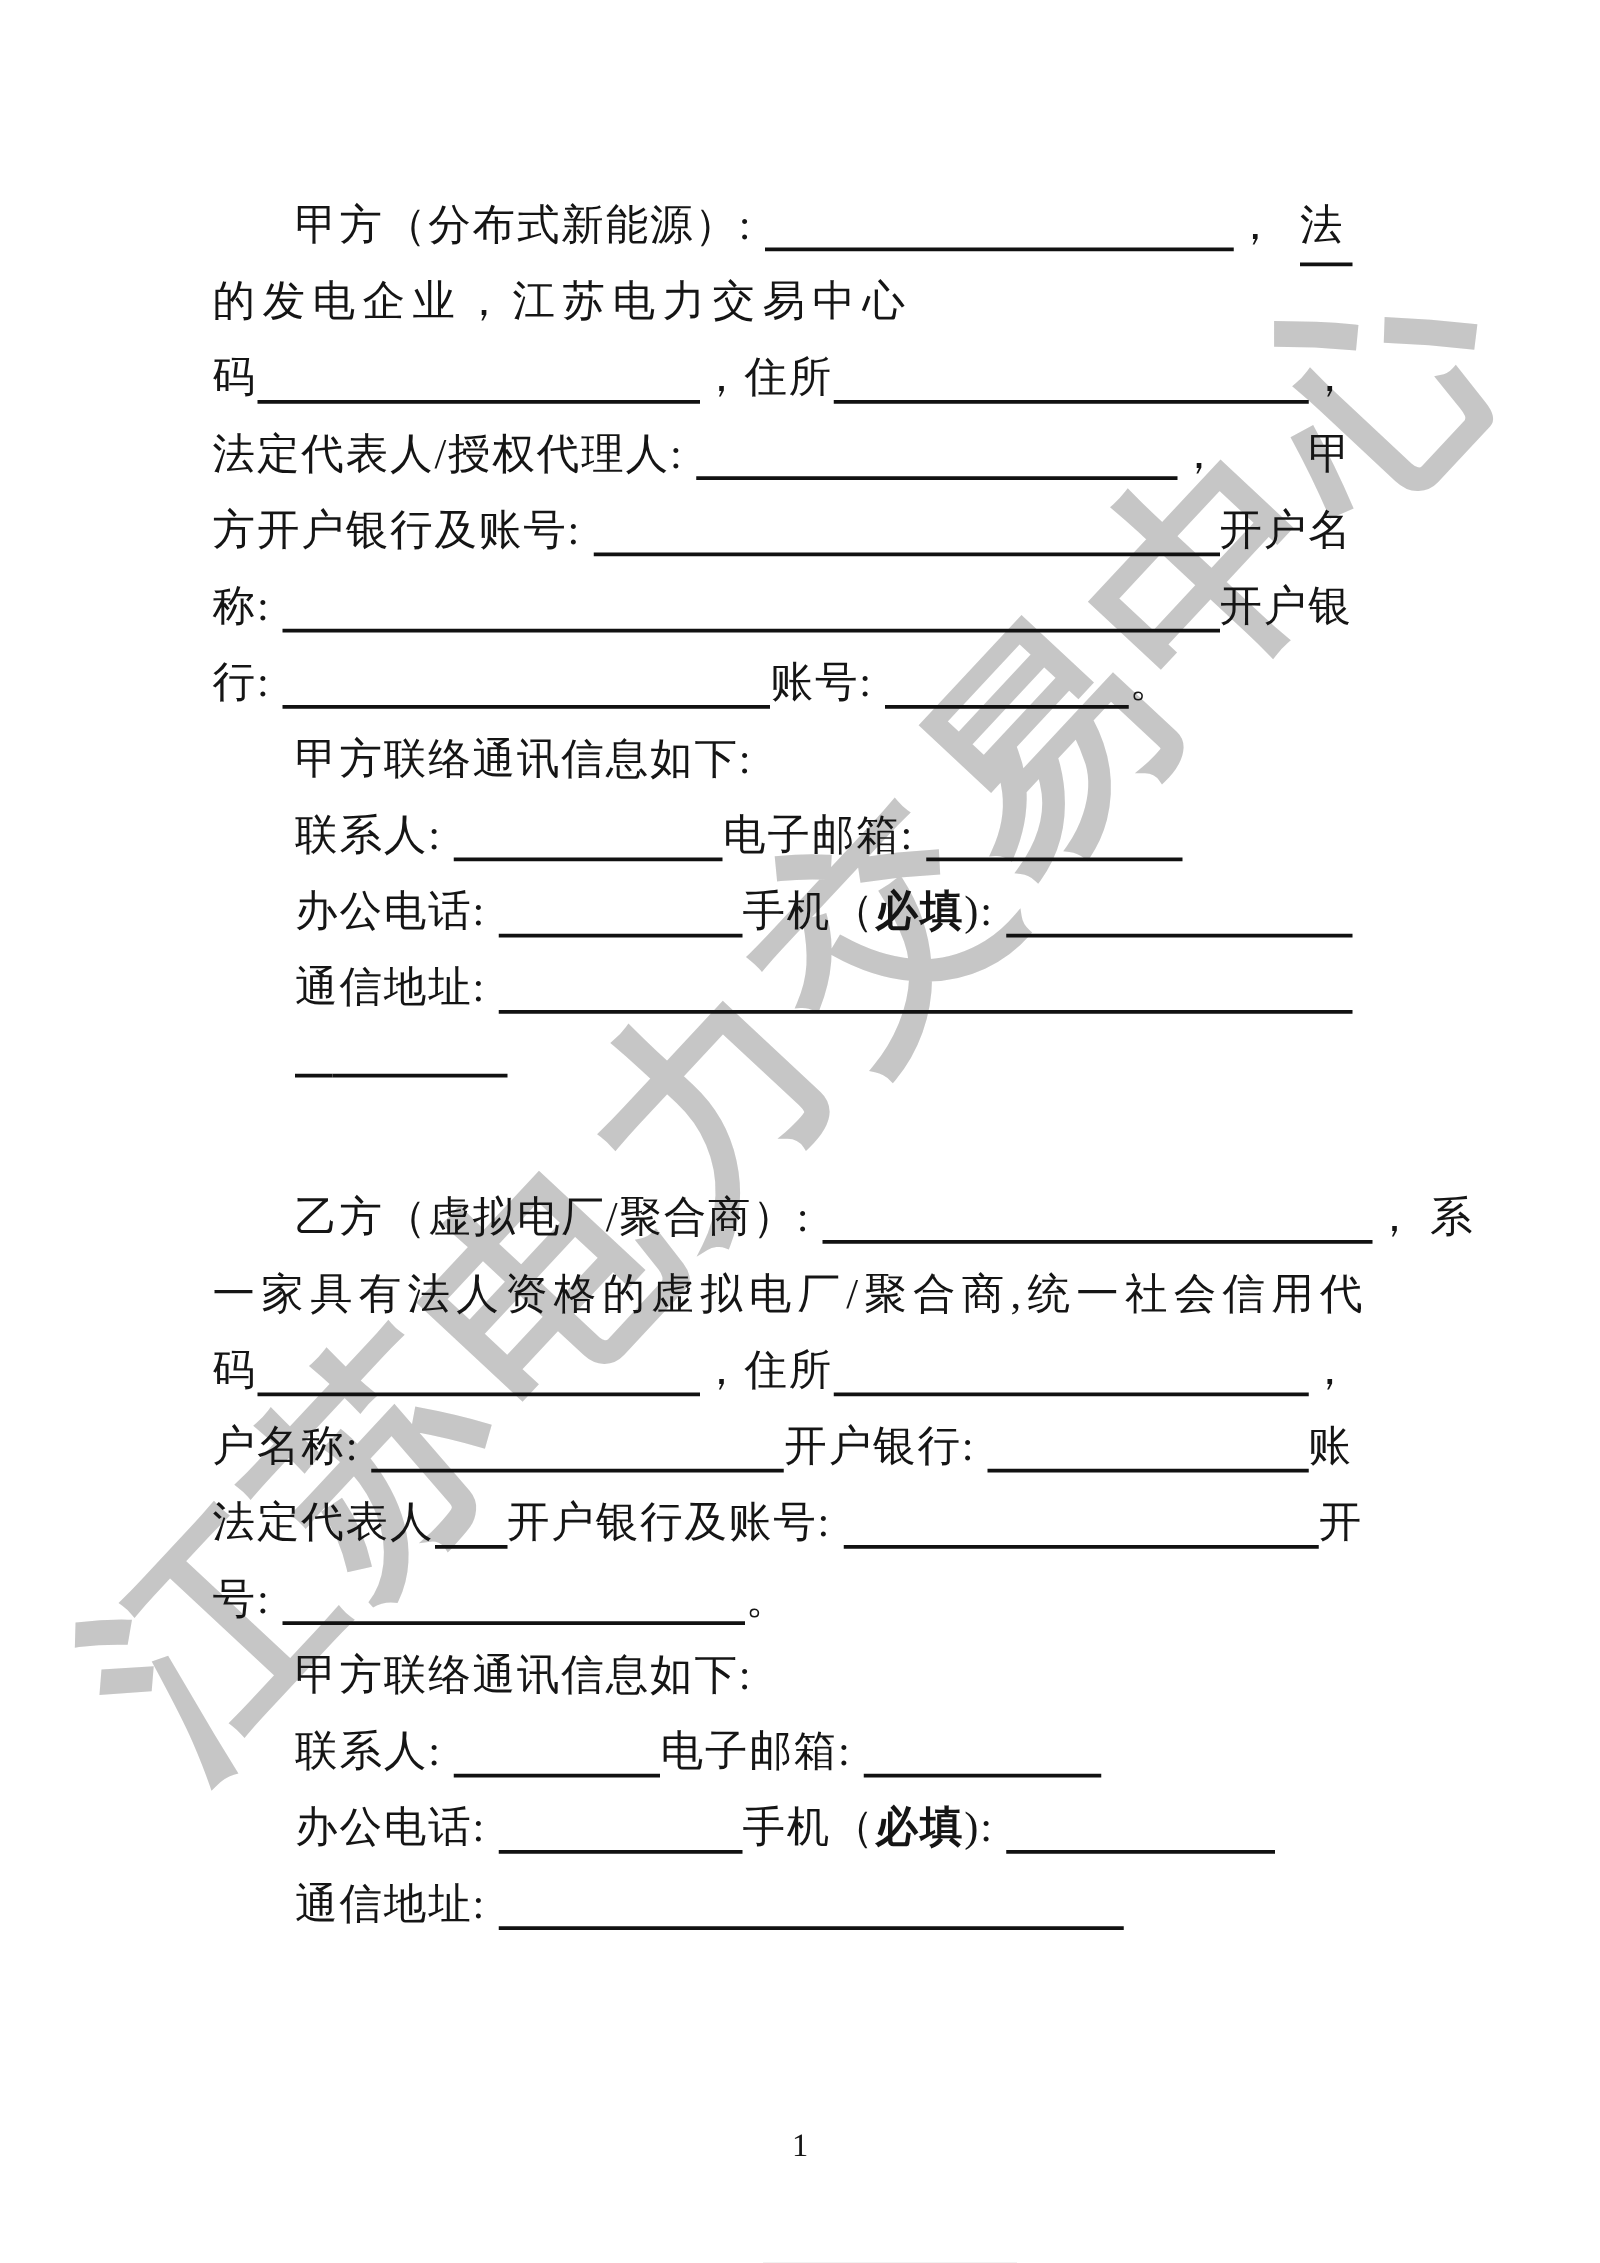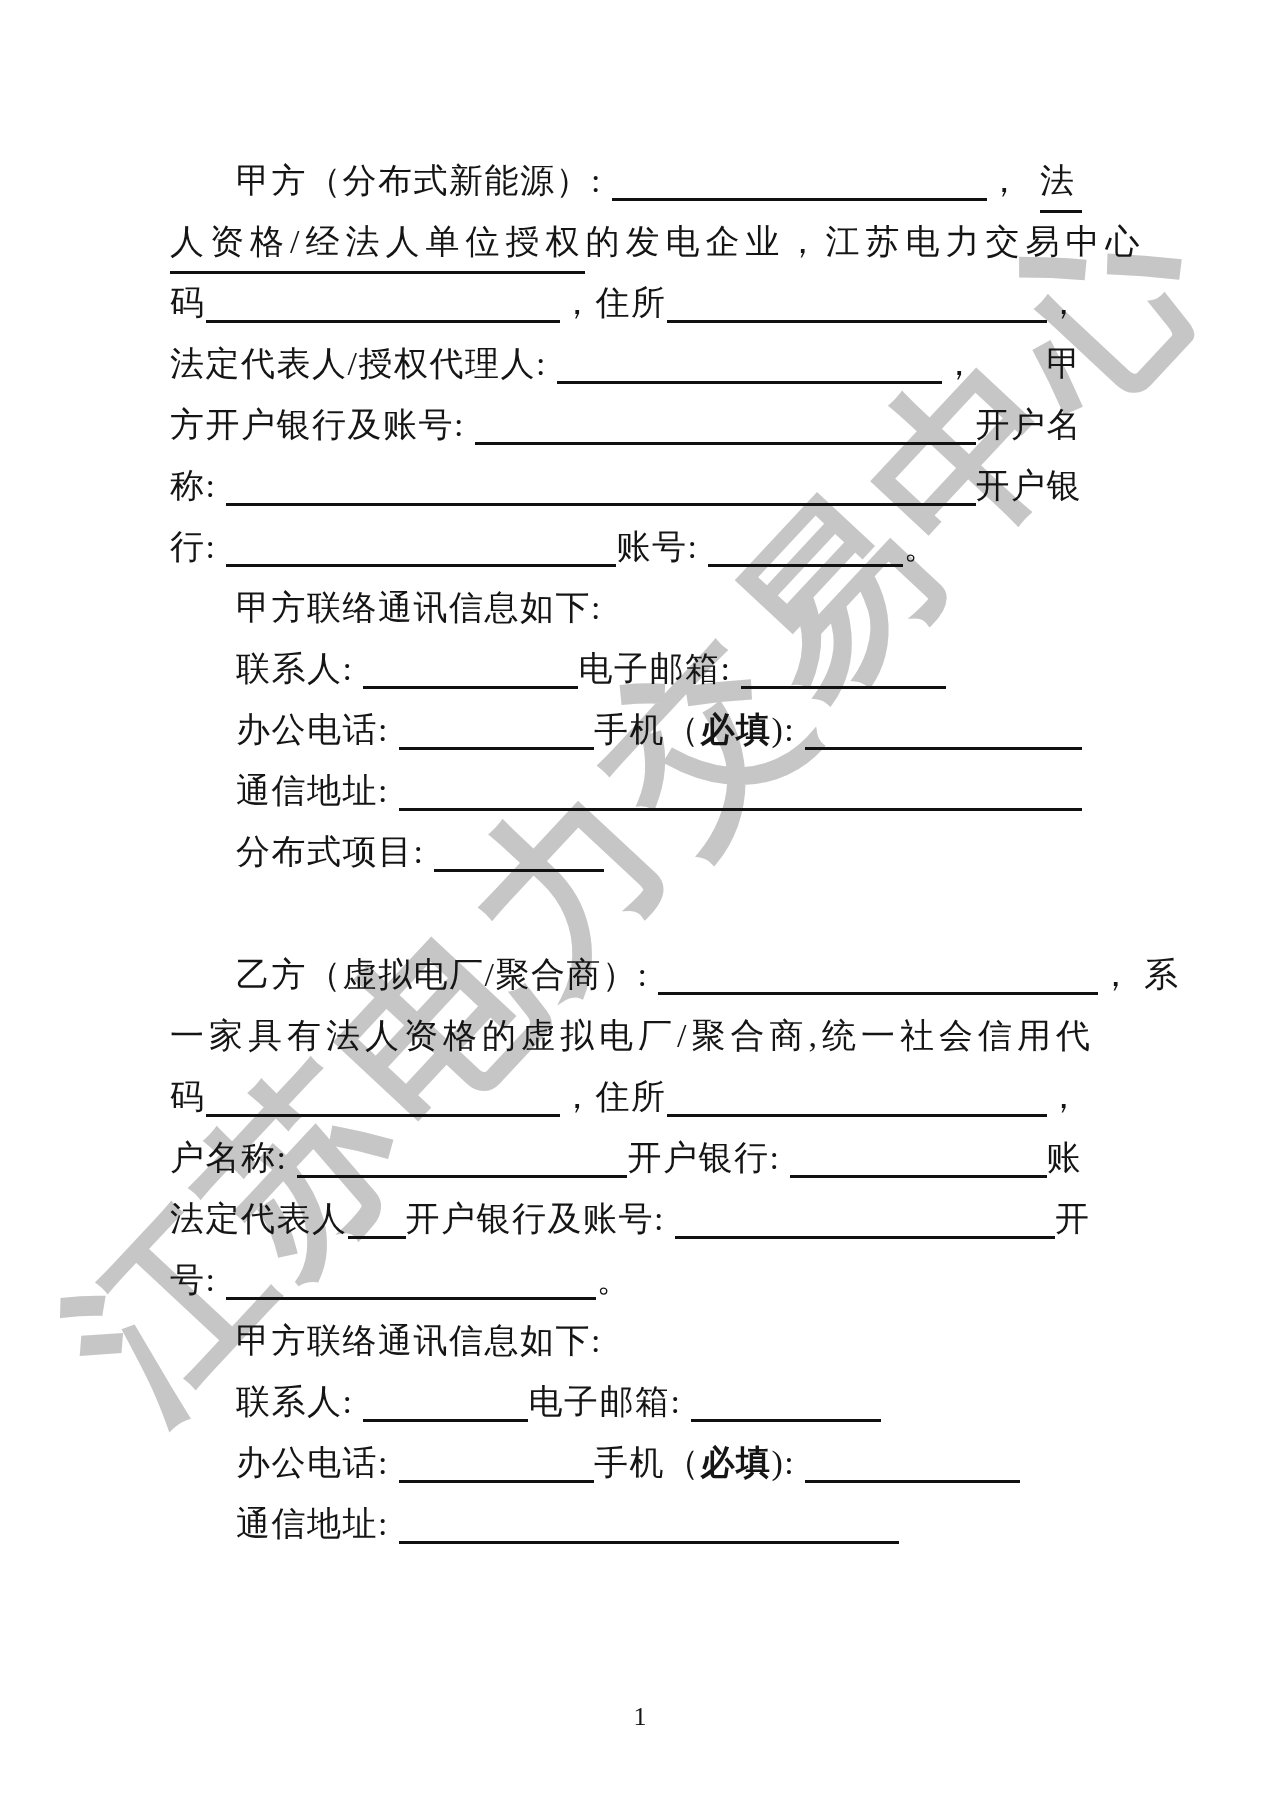--- a/index.html
+++ b/index.html
@@ -73,21 +73,20 @@
   <div class="content">
       <div class="line">
         <span class="gap" style="width: 66px; visibility: hidden; border-bottom: none;">&nbsp;</span>
         <span class="t">甲方（分布式新能源）: </span>
         <span class="bl" style="width: 375px;">&nbsp;</span>
         <span class="t">，</span>
         <span class="gap grow" style="min-width: 10px; visibility: hidden; border-bottom: none;">&nbsp;</span>
         <span class="u" style="letter-spacing: 8px;">法</span>
       </div>
       <div class="line">
-        <span class="u" style="letter-spacing: 6px;">人资格/经法人单位授权</span>
         <span class="t" style="letter-spacing: 6px;">的发电企业，江苏电力交易中心</span>
       </div>
       <div class="line">
         <span class="t">码</span>
         <span class="bl grow" style="min-width: 260px;">&nbsp;</span>
         <span class="t">，住所</span>
         <span class="bl grow" style="min-width: 380px;">&nbsp;</span>
         <span class="t">，</span>
       </div>
       <div class="line">
@@ -134,21 +133,20 @@
         <span class="t">): </span>
         <span class="bl grow" style="min-width: 230px;">&nbsp;</span>
       </div>
       <div class="line">
         <span class="gap" style="width: 66px; visibility: hidden; border-bottom: none;">&nbsp;</span>
         <span class="t">通信地址: </span>
         <span class="bl grow" style="min-width: 520px;">&nbsp;</span>
       </div>
       <div class="line">
         <span class="gap" style="width: 66px; visibility: hidden; border-bottom: none;">&nbsp;</span>
-        <span class="t">分布式项目: </span>
         <span class="bl" style="width: 30px;">&nbsp;</span>
         <span class="bl" style="width: 140px;">&nbsp;</span>
       </div>
       <div class="sect-gap"></div>
       <div class="line">
         <span class="gap" style="width: 66px; visibility: hidden; border-bottom: none;">&nbsp;</span>
         <span class="t">乙方（虚拟电厂/聚合商）: </span>
         <span class="bl" style="width: 440px;">&nbsp;</span>
         <span class="t">，</span>
         <span class="gap grow" style="min-width: 10px; visibility: hidden; border-bottom: none;">&nbsp;</span>

